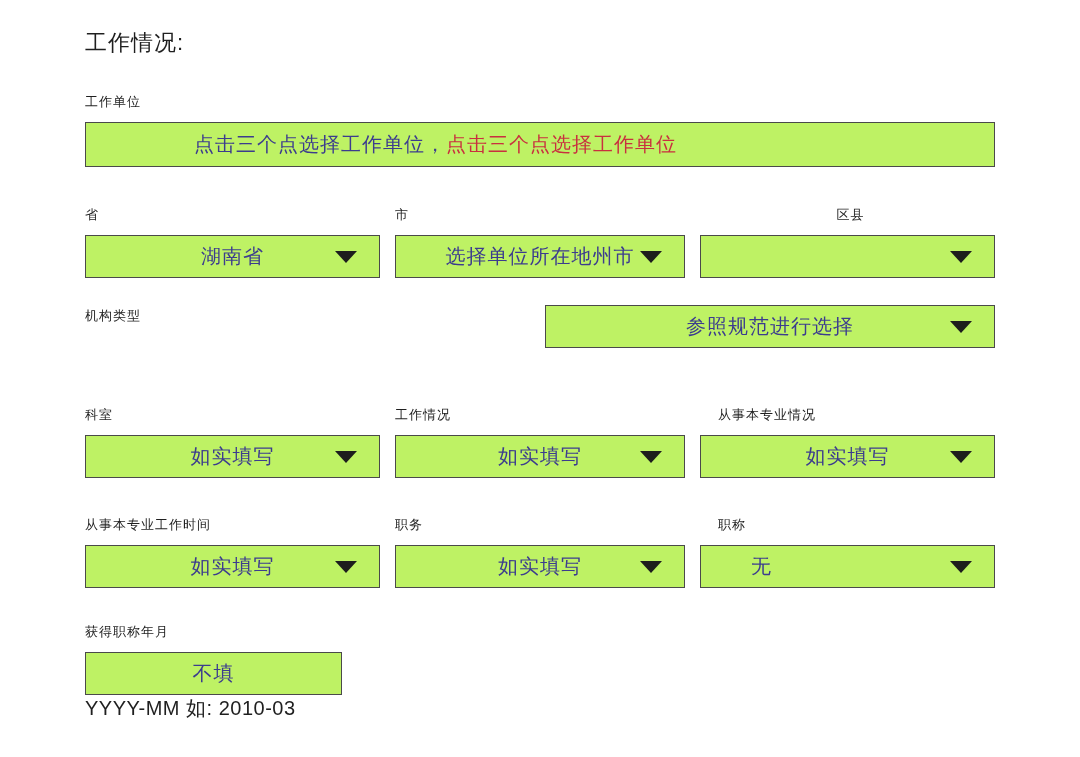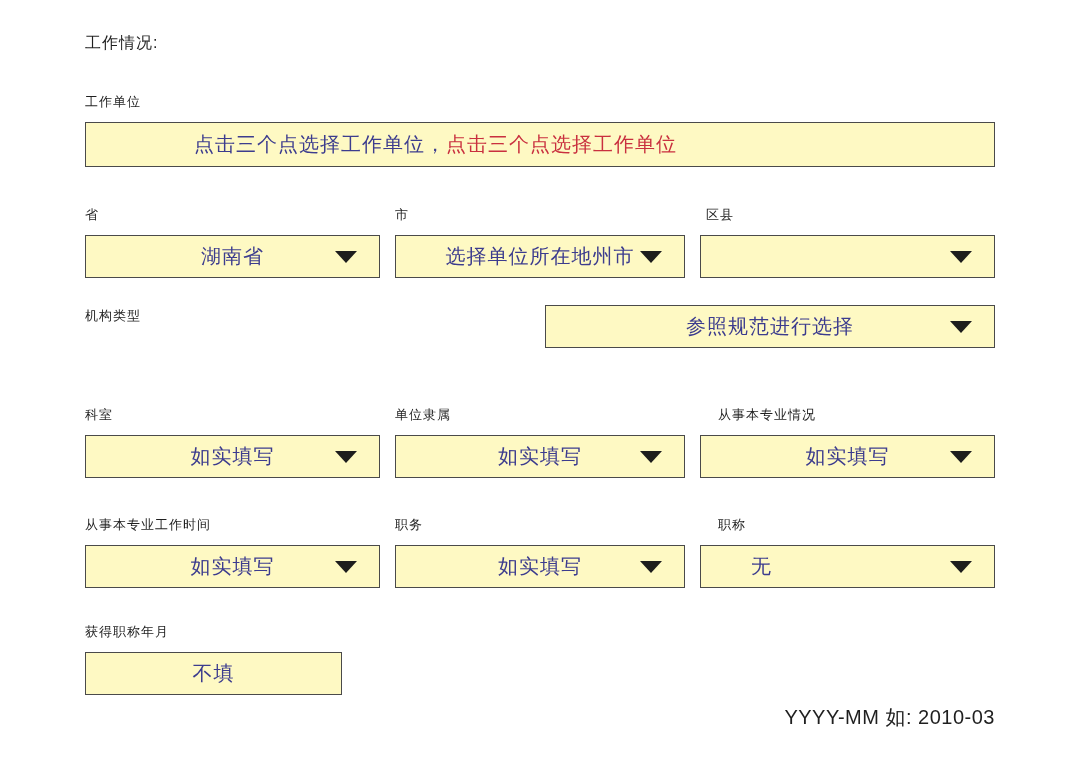--- a/index.html
+++ b/index.html
@@ -16,36 +16,36 @@
     background:#ffffff;
     font-family:"Liberation Sans","DejaVu Sans",sans-serif;
     color:var(--text);
     overflow:hidden;
   }
   .container{
     padding:30px 0 0 85px;
     width:995px;
   }
   .page-title{
-    font-size:16px;
+    font-size:22px;
     line-height:26px;
     font-weight:400;
     letter-spacing:1px;
     margin:0;
   }
   .lbl{
     display:block;
     font-size:13px;
     line-height:21px;
     letter-spacing:1px;
     margin-bottom:10px;
     color:var(--text);
   }
   .box{
-    background:#fef9c3;
+    background:#bef264;
     border:1.5px solid var(--border);
     height:43px;
     display:flex;
     align-items:center;
     justify-content:center;
     position:relative;
     font-size:20px;
     letter-spacing:1px;
     color:var(--accent);
   }
@@ -71,29 +71,27 @@
   .row-2{margin-top:27px;}
   .row-3{margin-top:56px;}
   .row-4{margin-top:36px;}
   .row-5{margin-top:33px;}
   .c1{width:295px;}
   .c2{width:290px;}
   .c3{width:295px;}
   .half1{width:445px;}
   .half2{width:450px;}
   .single{width:257px;}
-  .indent-sm{padding-left:6px;}
+  .indent-sm{padding-left:6px;text-align:center;}
   .indent-md{padding-left:18px;}
   .val-left{justify-content:flex-start;padding-left:50px;}
   .format-note{
-    margin-top:9px;
     font-size:20px;
     letter-spacing:0.5px;
     color:var(--text);
-    text-align:right;
   }
 </style>
 </head>
 <body>
 
 <div class="container">
 
   <h1 class="page-title">工作情况:</h1>
 
   <div class="wu-group">
@@ -141,21 +139,21 @@
 
   <div class="row row-3">
     <div class="c1">
       <span class="lbl">科室</span>
       <div class="box">
         <span>如实填写</span>
         <span class="caret"></span>
       </div>
     </div>
     <div class="c2">
-      <span class="lbl">单位隶属</span>
+      <span class="lbl">工作情况</span>
       <div class="box">
         <span>如实填写</span>
         <span class="caret"></span>
       </div>
     </div>
     <div class="c3">
       <span class="lbl indent-md">从事本专业情况</span>
       <div class="box">
         <span>如实填写</span>
         <span class="caret"></span>

